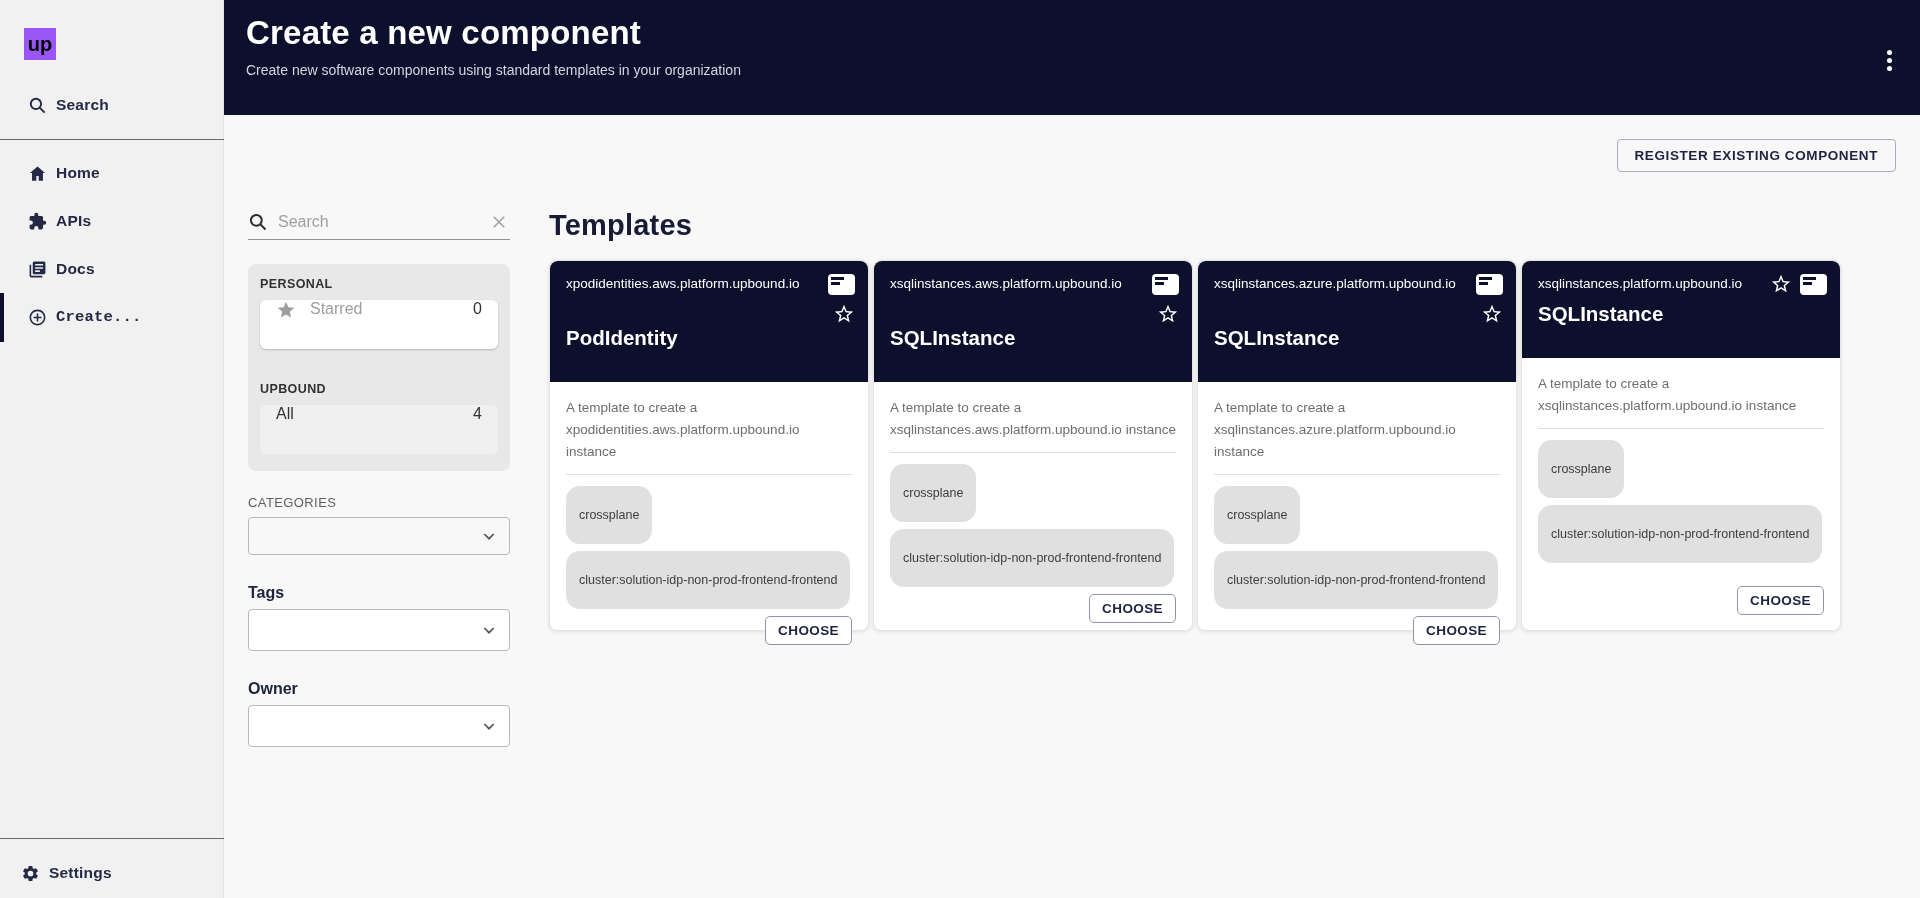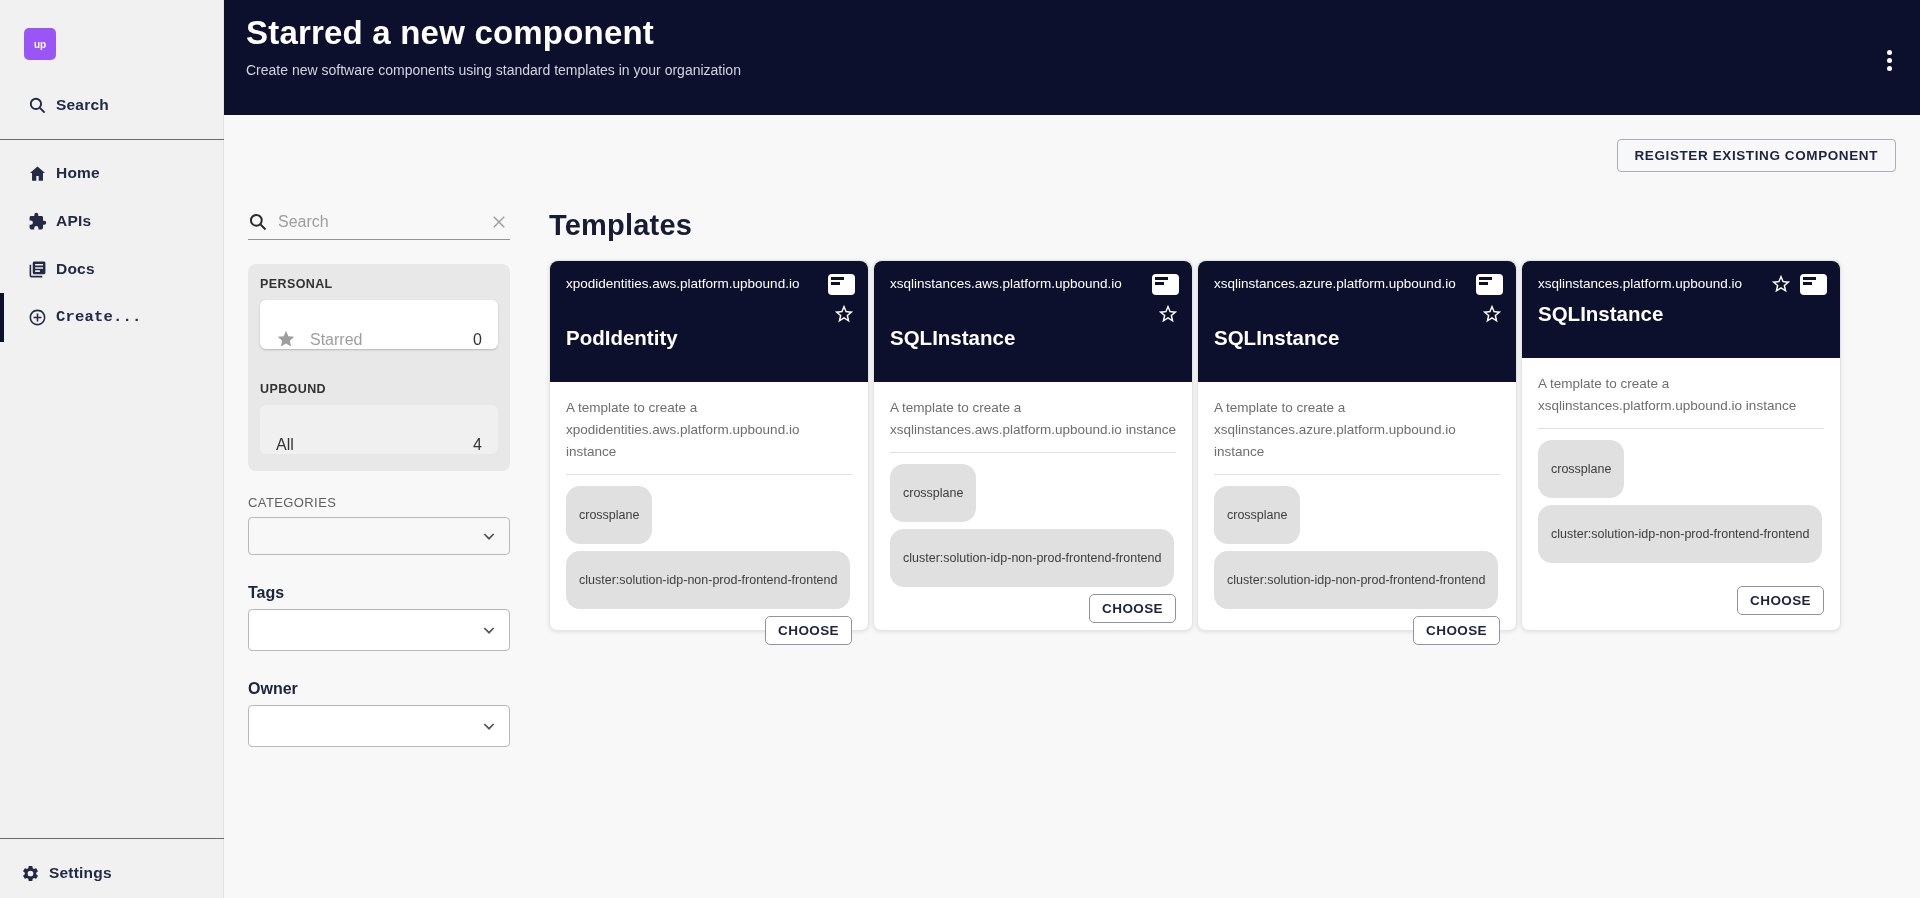--- a/index.html
+++ b/index.html
@@ -3,22 +3,22 @@
 <meta charset="utf-8">
 <style>
   * { margin:0; padding:0; box-sizing:border-box; }
   html,body { width:1920px; height:898px; overflow:hidden;
     font-family:"Liberation Sans", sans-serif; background:#f8f8f8; }
 
   
   .sidebar { position:absolute; left:0; top:0; width:224px; height:898px;
     background:#f1f1f1; border-right:1px solid #e3e3e3; }
   .logo { position:absolute; left:24px; top:28px; width:32px; height:32px;
-    border-radius:5px; background:#9a55f6; color:#ffffff; font-weight:bold;
-    font-size:10px; display:flex; align-items:center; justify-content:center; }
+    border-radius:0; background:#9a55f6; color:#000000; font-weight:bold;
+    font-size:20px; display:flex; align-items:center; justify-content:center; }
   .nav-item { position:absolute; left:0; width:224px; height:40px;
     display:flex; align-items:center; padding-left:27px; cursor:pointer; }
   .nav-item .ico { width:20px; height:20px; margin-right:9px; display:flex;
     align-items:center; justify-content:center; color:#242a46; }
   .nav-item .lbl { font-size:15.5px; font-weight:600; color:#242a46; letter-spacing:.2px; }
   .nav-div { position:absolute; left:0; width:224px; border-top:1px solid #6b6b6b; }
   .active-bar { position:absolute; left:0; top:293px; width:4px; height:49px; background:#0d102c; }
 
   
   .header { position:absolute; left:224px; top:0; width:1696px; height:115px;
@@ -43,21 +43,21 @@
   .search-row .ico { width:20px; height:20px; color:#2b2b2b; }
   .search-row input { flex:1; border:none; outline:none; background:transparent;
     font-family:inherit; font-size:16px; color:#333; margin-left:10px; min-width:0; }
   .search-row input::placeholder { color:#9e9e9e; }
   .clear-x { width:22px; height:22px; color:#9e9e9e; cursor:pointer; flex:none;
     display:flex; align-items:center; justify-content:center; }
 
   .panel { margin-top:24px; background:#e8e8e8; border-radius:8px; padding:13px 12px 17px; }
   .panel .grp-lbl { font-size:12.5px; font-weight:bold; color:#323232; letter-spacing:.4px; }
   .pick-row { margin-top:9px; height:49px; border-radius:6px; display:flex;
-    align-items:flex-end; padding:0 16px; cursor:pointer; }
+    align-items:flex-start; padding:0 16px; cursor:pointer; }
   .pick-row.white { background:#fff; box-shadow:0 1px 2px rgba(0,0,0,.22); }
   .pick-row.gray  { background:#f0f0f0; }
   .pick-row .star { width:20px; height:20px; color:#9e9e9e; margin-right:14px; }
   .pick-row .plabel { flex:1; font-size:16px; }
   .pick-row .plabel.muted { color:#9e9e9e; }
   .pick-row .plabel.dark  { color:#333; }
   .pick-row .count { font-size:16px; color:#333; }
   .mt18 { margin-top:33px; }
 
   .sel-label-caps { margin-top:24px; font-size:13px; color:#5f5f5f; letter-spacing:.4px; }
@@ -165,21 +165,21 @@
     <span class="ico">
       <svg width="19" height="19" viewBox="0 0 24 24" fill="currentColor">
           <path d="M19.14 12.94c.04-.3.06-.61.06-.94s-.02-.64-.07-.94l2.03-1.58a.49.49 0 0 0 .12-.61l-1.92-3.32a.49.49 0 0 0-.59-.22l-2.39.96c-.5-.38-1.03-.7-1.62-.94l-.36-2.54a.48.48 0 0 0-.48-.41h-3.84c-.24 0-.43.17-.47.41l-.36 2.54c-.59.24-1.13.57-1.62.94l-2.39-.96a.49.49 0 0 0-.59.22L2.73 8.87c-.12.21-.08.47.12.61l2.03 1.58c-.05.3-.09.63-.09.94s.02.64.07.94l-2.03 1.58a.49.49 0 0 0-.12.61l1.92 3.32c.12.22.37.29.59.22l2.39-.96c.5.38 1.03.7 1.62.94l.36 2.54c.05.24.24.41.48.41h3.84c.24 0 .44-.17.47-.41l.36-2.54c.59-.24 1.13-.56 1.62-.94l2.39.96c.22.08.47 0 .59-.22l1.92-3.32c.12-.22.07-.47-.12-.61l-2.01-1.58zM12 15.6A3.6 3.6 0 1 1 12 8.4a3.6 3.6 0 0 1 0 7.2z"></path>
         </svg>
     </span>
     <span class="lbl">Settings</span>
   </div>
 </div>
 
 <div class="header">
-  <h1>Starred a new component</h1>
+  <h1>Create a new component</h1>
   <div class="sub">Create new software components using standard templates in your organization</div>
   <div class="dots">
       <i></i>
       <i></i>
       <i></i>
     </div>
 </div>
 
 <div class="main">
 

